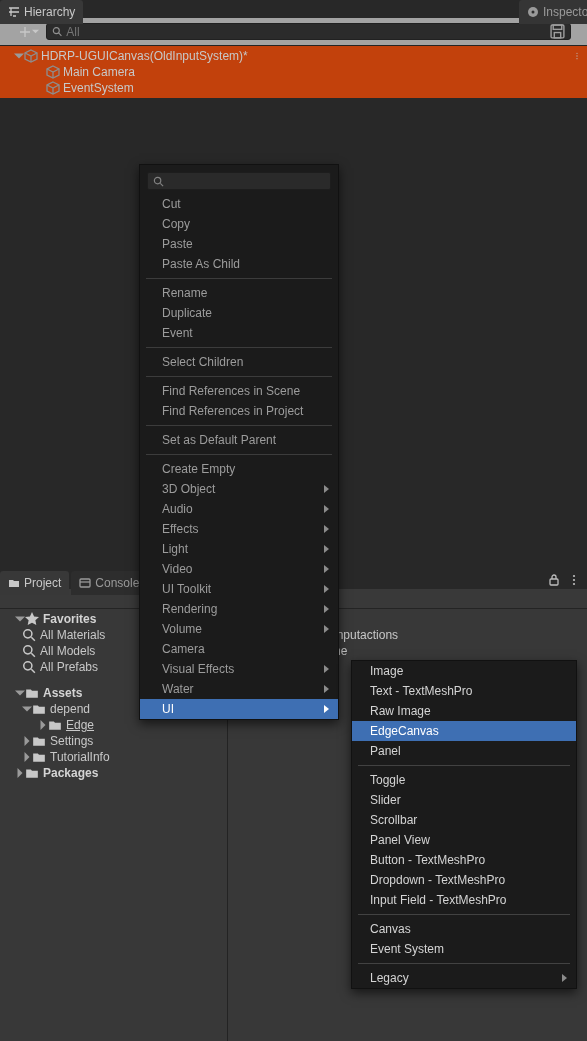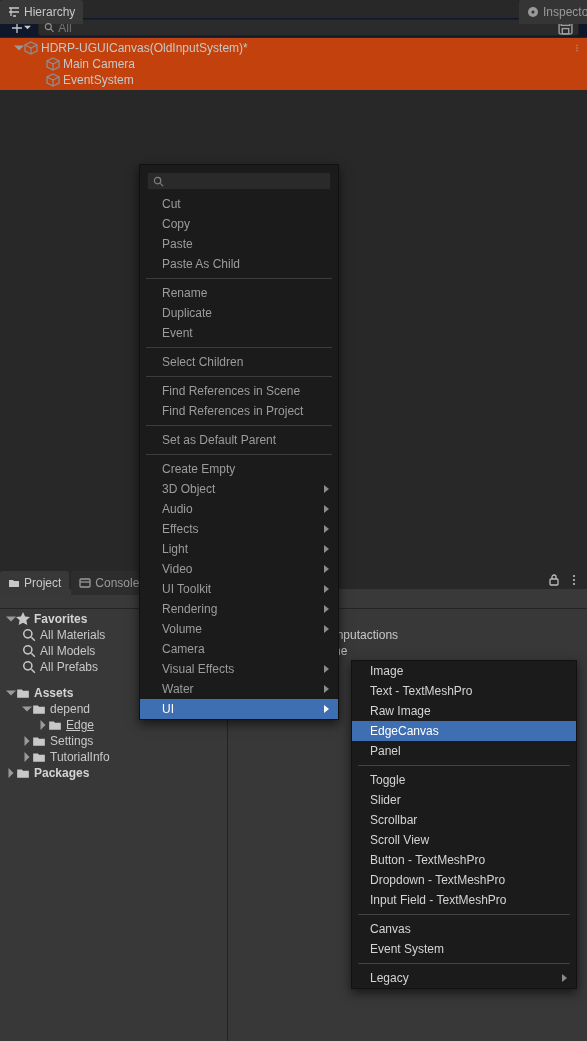--- a/index.html
+++ b/index.html
@@ -10,21 +10,21 @@
 .tab { display: flex; align-items: center; gap: 4px; padding: 12px 8px; background: #383838; color: #c8c8c8; border-top-left-radius: 3px; border-top-right-radius: 3px; margin-right: 2px; }
 .tab.inactive { background: #2d2d2d; color: #9a9a9a; }
 .tab .ico { width: 12px; height: 12px; display: inline-flex; align-items: center; justify-content: center; }
 .tab-right { margin-left: auto; display: flex; align-items: center; gap: 6px; padding-right: 6px; }
 .icon-btn { width: 14px; height: 14px; display: inline-flex; align-items: center; justify-content: center; color: #bdbdbd; cursor: pointer; }
 .icon-btn svg { width: 12px; height: 12px; }
 
 .panel-body { background: #383838; padding: 0; }
 
 
-.h-toolbar { height: 20px; background: #0f172a; display: flex; align-items: center; gap: 4px; padding: 0 8px; border-bottom: 1px solid #242424; }
+.h-toolbar { height: 28px; background: #a3a3a3; display: flex; align-items: center; gap: 4px; padding: 0 16px; border-bottom: 1px solid #242424; }
 .add-btn { display: flex; align-items: center; gap: 1px; color: #c8c8c8; padding: 0 3px; cursor: pointer; }
 .add-btn svg { width: 12px; height: 12px; }
 .search-wrap { flex: 1; display: flex; align-items: center; background: #2b2b2b; border: 1px solid #212121; height: 17px; border-radius: 3px; padding: 0 5px; gap: 4px; }
 .search-wrap .glass { width: 11px; height: 11px; opacity: .7; }
 .search-wrap input { background: transparent; border: none; outline: none; color: #bdbdbd; width: 100%; font-size: 12px; }
 .search-wrap .save-search { width: 16px; height: 14px; display: flex; align-items: center; justify-content: center; opacity: .8; }
 
 
 .tree { padding: 2px 0; color: #c8c8c8; position: relative; }
 .row { display: flex; align-items: center; height: 16px; cursor: default; }
@@ -47,21 +47,21 @@
 .vis-count { display: flex; align-items: center; gap: 3px; color: #bdbdbd; }
 .proj-body { display: flex; height: 438px; }
 .proj-left { width: 228px; background: #383838; overflow: hidden; border-right: 1px solid #232323; padding-top: 2px; }
 .proj-right { flex: 1; background: #383838; overflow: hidden; padding-top: 2px; }
 .pl-row { display: flex; align-items: center; height: 16px; color: #c8c8c8; }
 .pl-row .foldout { width: 10px; height: 10px; display:inline-flex; align-items:center; justify-content:center; color:#9a9a9a; }
 .pl-row .pico { width: 14px; height: 14px; display:inline-flex; align-items:center; justify-content:center; margin-right: 4px; }
 .pl-row.header { font-weight: 600; color: #d4d4d4; }
 .star { color: #c8c8c8; }
 .folder { color: #c8c8c8; }
-.pl-i0{padding-left:6px;} .pl-i1{padding-left:22px;} .pl-i2{padding-left:38px;text-decoration:underline;}
+.pl-i0{padding-left:15px;} .pl-i1{padding-left:22px;} .pl-i2{padding-left:38px;text-decoration:underline;}
 
 .asset-row { display:flex; align-items:center; height:16px; padding-left:4px; color:#c8c8c8; gap:4px; white-space: nowrap; }
 .asset-row .aico { width:14px; height:14px; display:inline-flex; align-items:center; justify-content:center; }
 
 
 .ctx { position: absolute; background: #1b1b1b; border: 1px solid #111; box-shadow: 0 4px 10px rgba(0,0,0,.6); padding: 0; }
 .ctx .srch { margin: 7px 7px 4px 7px; height: 18px; background: #2a2a2a; border: 1px solid #1d1d1d; border-radius: 2px; display:flex; align-items:center; gap:5px; padding:0 5px; }
 .ctx .srch svg{ width:11px; height:11px; opacity:.6;}
 .ctx .item { padding: 0 12px 0 22px; height: 20px; display:flex; align-items:center; color: #9c9c9c; position:relative; cursor: default; }
 .ctx .item.has-sub::after { content:""; position:absolute; right:9px; top:50%; width:0;height:0; border-top:4px solid transparent; border-bottom:4px solid transparent; border-left:5px solid #8b8b8b; transform:translateY(-50%); }
@@ -513,21 +513,21 @@
   <div id="ctx-sub-inner">
       <div class="item">Image</div>
       <div class="item">Text - TextMeshPro</div>
       <div class="item">Raw Image</div>
       <div class="item sel">EdgeCanvas</div>
       <div class="item">Panel</div>
       <div class="sep"></div>
       <div class="item">Toggle</div>
       <div class="item">Slider</div>
       <div class="item">Scrollbar</div>
-      <div class="item">Scroll View</div>
+      <div class="item">Panel View</div>
       <div class="item">Button - TextMeshPro</div>
       <div class="item">Dropdown - TextMeshPro</div>
       <div class="item">Input Field - TextMeshPro</div>
       <div class="sep"></div>
       <div class="item">Canvas</div>
       <div class="item">Event System</div>
       <div class="sep"></div>
       <div class="item has-sub">Legacy</div>
     </div>
 </div>

